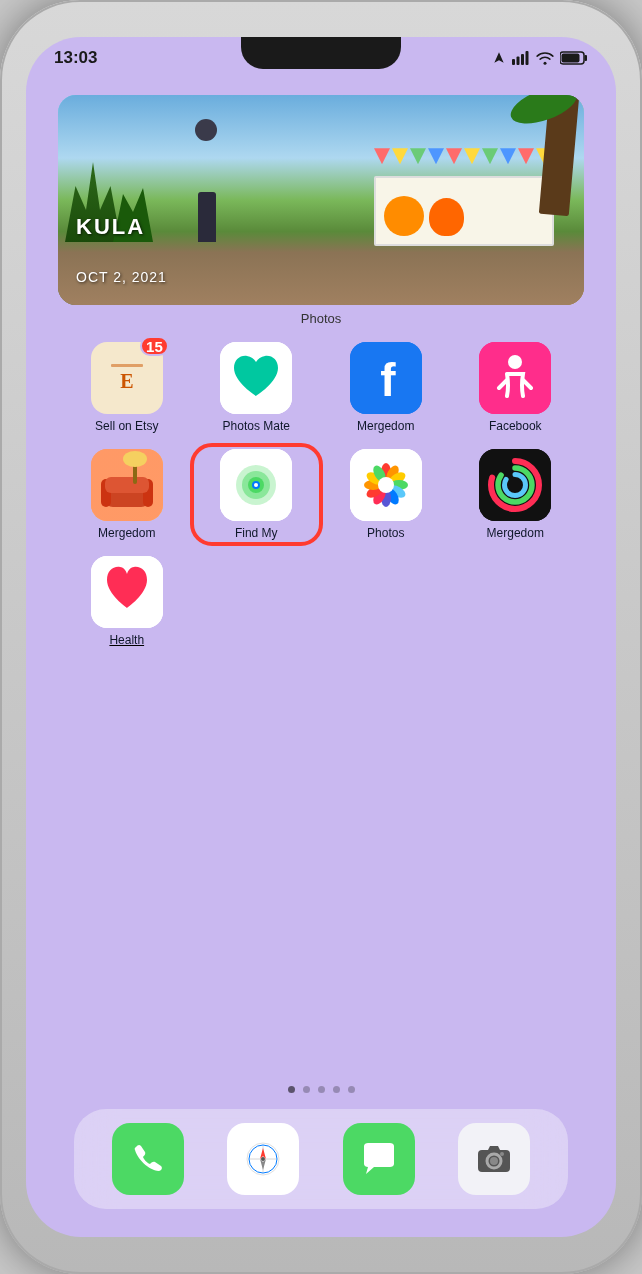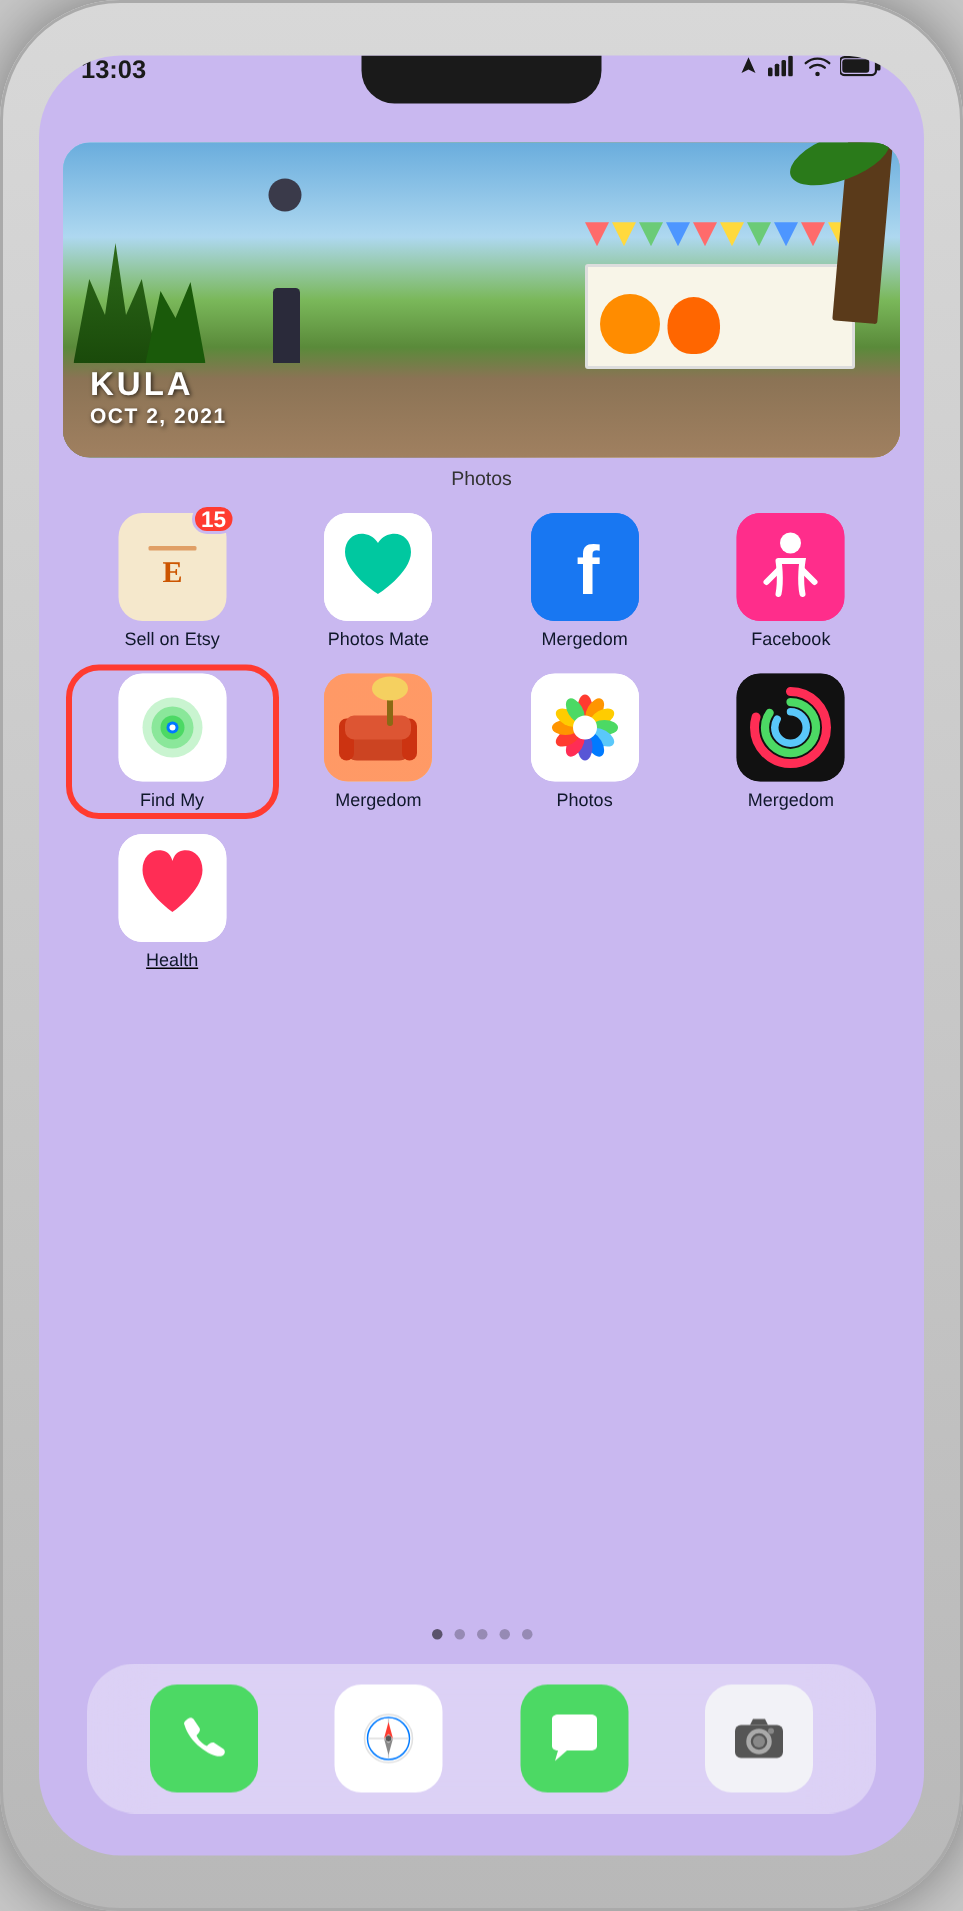--- a/index.html
+++ b/index.html
@@ -69,21 +69,21 @@
       height: 32px;
       background: #1a1a1a;
       border-radius: 0 0 22px 22px;
       z-index: 10;
     }
 
     
     .status-bar {
       height: 48px;
       display: flex;
-      align-items: flex-start;
+      align-items: center;
       justify-content: space-between;
       padding: 0 28px 6px;
       position: relative;
       z-index: 5;
     }
 
     .status-time {
       font-size: 17px;
       font-weight: 600;
       color: #1a1a1a;
@@ -97,21 +97,21 @@
 
     .status-icons svg {
       fill: #1a1a1a;
     }
 
     
     .home-screen {
       flex: 1;
       display: flex;
       flex-direction: column;
-      padding: 10px 16px 0;
+      padding: 10px 32px 0;
       overflow: hidden;
     }
 
     
     .photos-widget {
       width: 100%;
       height: 210px;
       border-radius: 18px;
       overflow: hidden;
       margin-bottom: 6px;
@@ -143,22 +143,23 @@
 
     .photo-location {
       font-size: 22px;
       font-weight: 800;
       letter-spacing: 2px;
       text-transform: uppercase;
     }
 
     .photo-date {
       font-size: 14px;
-      font-weight: 700;
+      font-weight: 400;
       letter-spacing: 1px;
+      margin-top: 29px;
     }
 
     .widget-label {
       text-align: center;
       font-size: 13px;
       color: #333;
       margin-bottom: 16px;
     }
 
     
@@ -456,36 +457,20 @@
               <path d="M28 32 C28 32 30 44 28 54 M28 32 C28 32 44 32 44 32 C44 32 42 44 44 54" stroke="white" stroke-width="4" fill="none" stroke-linecap="round"></path>
               <path d="M28 38 L20 46 M44 38 L52 46" stroke="white" stroke-width="4" stroke-linecap="round"></path>
             </svg>
           </div>
           <span class="app-label">Facebook</span>
         </div>
       </div>
 
       <div class="app-grid" style="margin-top:16px;">
 
-        <div class="app-item findmy-wrapper">
-          <div class="findmy-ring"></div>
-          <div class="app-icon findmy-icon">
-            <svg width="72" height="72" viewBox="0 0 72 72">
-              <rect width="72" height="72" rx="16" fill="white"></rect>
-
-              <circle cx="36" cy="36" r="20" fill="#4cd964" opacity="0.3"></circle>
-              <circle cx="36" cy="36" r="14" fill="#4cd964" opacity="0.5"></circle>
-              <circle cx="36" cy="36" r="8" fill="#4cd964"></circle>
-              <circle cx="36" cy="36" r="4" fill="#007aff"></circle>
-              <circle cx="36" cy="36" r="2" fill="white"></circle>
-            </svg>
-          </div>
-          <span class="app-label">Find My</span>
-        </div>
-
         <div class="app-item">
           <div class="app-icon mergedom-icon">
             <svg width="72" height="72" viewBox="0 0 72 72">
               <rect width="72" height="72" rx="16" fill="url(#merge-bg)"></rect>
               <defs>
                 <linearGradient id="merge-bg" x1="0" y1="0" x2="72" y2="72">
                   <stop offset="0%" stop-color="#ff9966"></stop>
                   <stop offset="100%" stop-color="#ffcc44"></stop>
                 </linearGradient>
               </defs>
@@ -493,20 +478,36 @@
               <rect x="14" y="38" width="44" height="20" rx="8" fill="#cc4422"></rect>
               <rect x="10" y="30" width="10" height="28" rx="5" fill="#cc3311"></rect>
               <rect x="52" y="30" width="10" height="28" rx="5" fill="#cc3311"></rect>
               <rect x="14" y="28" width="44" height="16" rx="6" fill="#dd5533"></rect>
 
               <rect x="42" y="10" width="4" height="25" rx="2" fill="#8B6914"></rect>
               <ellipse cx="44" cy="10" rx="12" ry="8" fill="#f5d060"></ellipse>
             </svg>
           </div>
           <span class="app-label">Mergedom</span>
+        </div>
+
+        <div class="app-item findmy-wrapper">
+          <div class="findmy-ring"></div>
+          <div class="app-icon findmy-icon">
+            <svg width="72" height="72" viewBox="0 0 72 72">
+              <rect width="72" height="72" rx="16" fill="white"></rect>
+
+              <circle cx="36" cy="36" r="20" fill="#4cd964" opacity="0.3"></circle>
+              <circle cx="36" cy="36" r="14" fill="#4cd964" opacity="0.5"></circle>
+              <circle cx="36" cy="36" r="8" fill="#4cd964"></circle>
+              <circle cx="36" cy="36" r="4" fill="#007aff"></circle>
+              <circle cx="36" cy="36" r="2" fill="white"></circle>
+            </svg>
+          </div>
+          <span class="app-label">Find My</span>
         </div>
 
         <div class="app-item">
           <div class="app-icon photos-icon">
             <svg width="72" height="72" viewBox="0 0 72 72">
               <rect width="72" height="72" rx="16" fill="white"></rect>
 
               <g transform="translate(36,36)">
 
                 <ellipse cx="0" cy="-13" rx="5" ry="9" fill="#ff3b30" transform="rotate(0)"></ellipse>

